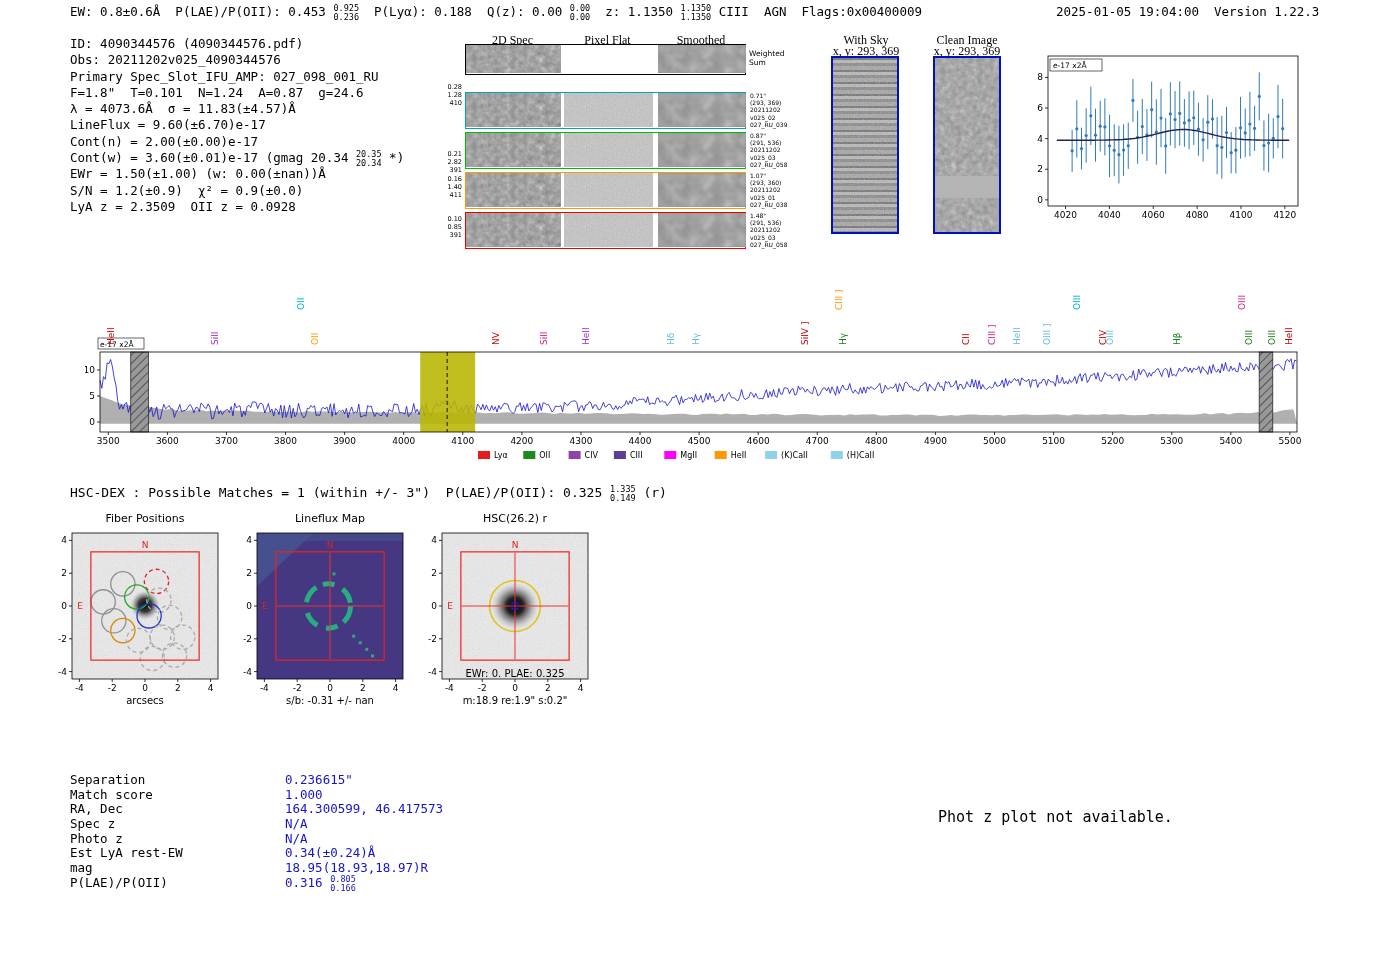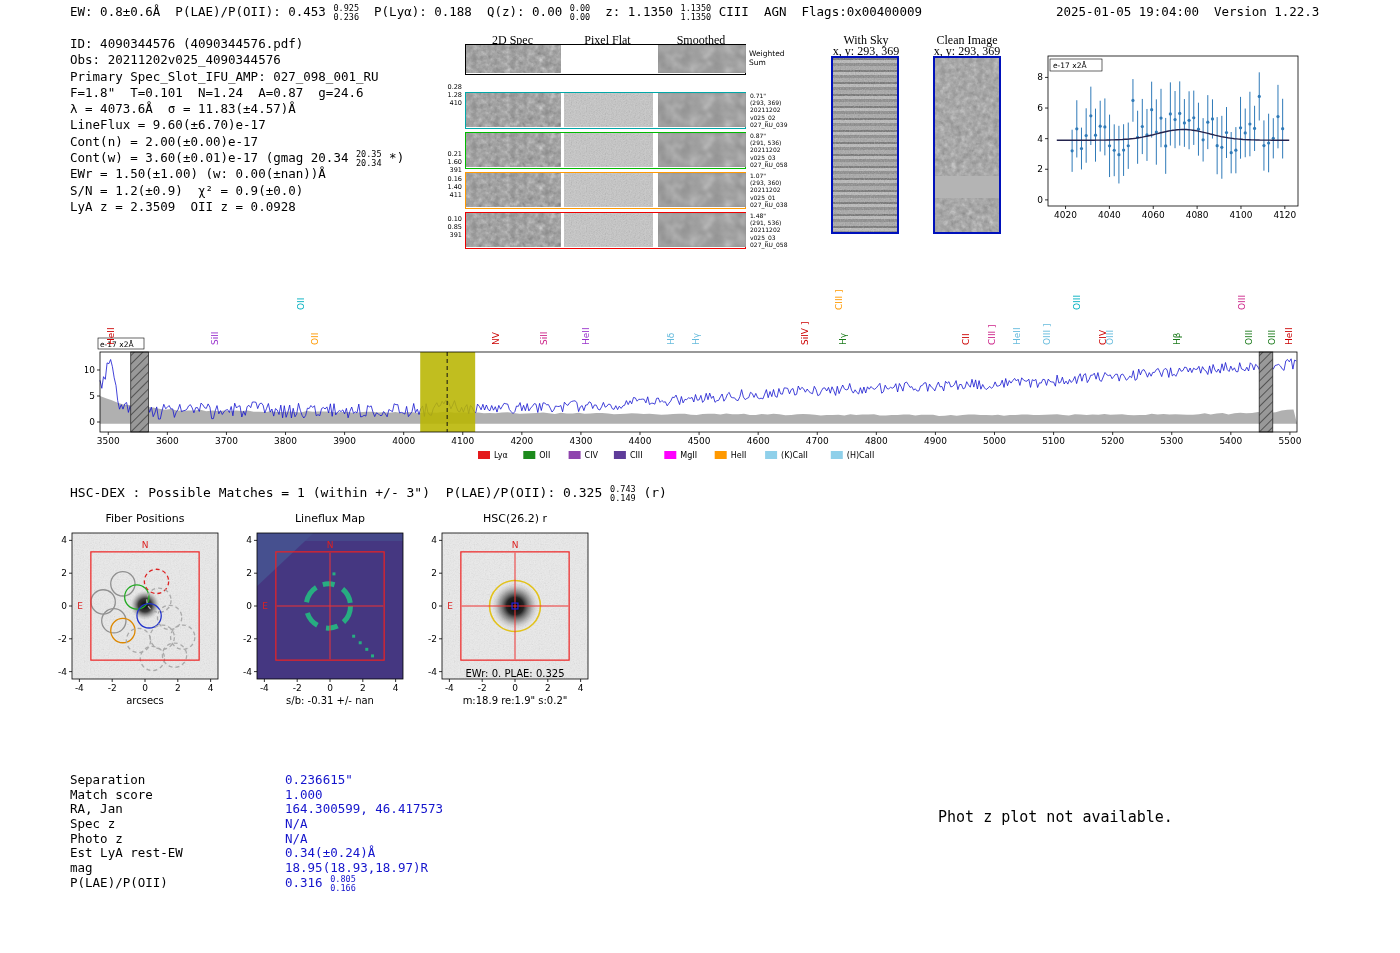--- a/index.html
+++ b/index.html
@@ -128,21 +128,21 @@
         <rect width="89" height="34" fill="#c6c6c6"></rect>
         <rect width="89" height="34" filter="url(#nz)" opacity="0.45"></rect>
       </svg>
       <svg class="abs" style="left:192px;top:0" width="88" height="34">
         <rect width="88" height="34" fill="#8f8f8f"></rect>
         <rect width="88" height="34" filter="url(#nzs)" opacity="0.9"></rect>
       </svg>
     </div>
     <div class="abs rowlbl" style="left: 438px; top: 135px; width: 24px; margin-top: 15px;">
       <div>0.21</div>
-      <div>1.60</div>
+      <div>2.82</div>
       <div>391</div>
     </div>
     <div class="abs rowann" style="left: 750px; top: 132px; width: 52px;">
       <div>0.87"</div>
       <div>(291, 536)</div>
       <div>20211202</div>
       <div>v025_03</div>
       <div>027_RU_058</div>
     </div>
     <div class="abs" style="left: 465px; top: 172px; width: 281px; height: 37px; border: 1.5px solid rgb(255, 153, 0);">
@@ -437,21 +437,21 @@
     <rect x="579.3" y="186" width="12" height="8" fill="#ff00ff"></rect>
     <text x="595.3" y="193" font-size="8">MgII</text>
     <rect x="629.6999999999999" y="186" width="12" height="8" fill="#ff9900"></rect>
     <text x="645.6999999999999" y="193" font-size="8">HeII</text>
     <rect x="680.0999999999999" y="186" width="12" height="8" fill="#8fd0ea"></rect>
     <text x="696.0999999999999" y="193" font-size="8">(K)CaII</text>
     <rect x="745.8" y="186" width="12" height="8" fill="#8fd0ea"></rect>
     <text x="761.8" y="193" font-size="8">(H)CaII</text>
   </svg>
 
-<div class="abs" style="left:70px;top:485px;font-size:13px;white-space:pre">HSC-DEX : Possible Matches = 1 (within +/- 3")  P(LAE)/P(OII): 0.325 <span class="frac"><span>0.743</span><span>0.149</span></span> (r)</div>
+<div class="abs" style="left:70px;top:485px;font-size:13px;white-space:pre">HSC-DEX : Possible Matches = 1 (within +/- 3")  P(LAE)/P(OII): 0.325 <span class="frac"><span>1.335</span><span>0.149</span></span> (r)</div>
 
 <div class="abs ctitle" style="left:60px;top:512px;width:170px">Fiber Positions</div>
 <div class="abs ctitle" style="left:245px;top:512px;width:170px">Lineflux Map</div>
 <div class="abs ctitle" style="left:430px;top:512px;width:170px">HSC(26.2) r</div>
 <svg id="cut-fiber" class="abs" style="left:52px;top:527px" width="185" height="170">
     <rect x="20" y="6" width="146" height="146" fill="#ebebeb"></rect>
     <rect x="20" y="6" width="146" height="146" filter="url(#nz)" opacity="0.25"></rect>
     <circle cx="93" cy="78.17977528089888" r="15" fill="url(#blobg)"></circle>
     <circle cx="70.85393258426966" cy="56.85393258426966" r="12.139325842696628" fill="none" stroke="#909090" stroke-width="1.3" stroke-dasharray="none"></circle>
     <circle cx="104.48314606741573" cy="54.3932584269663" r="12.139325842696628" fill="none" stroke="#dd2222" stroke-width="1.3" stroke-dasharray="4 3"></circle>
@@ -563,21 +563,21 @@
     <text x="15" y="16.382022471910147" text-anchor="end" font-size="9">4</text>
   </svg>
 <div class="abs ccap" style="left:60px;top:695px;width:170px">arcsecs</div>
 <div class="abs ccap" style="left:245px;top:695px;width:170px">s/b: -0.31 +/- nan</div>
 <div class="abs ccap" style="left:430px;top:695px;width:170px">m:18.9 re:1.9" s:0.2"</div>
 <div class="abs ccap" style="left:430px;top:668px;width:170px">EWr: 0. PLAE: 0.325</div>
 
 <div id="match-table" class="abs" style="left:70px;top:772px">
     <div class="trow"><span class="tlabel">Separation</span><span class="tval">0.236615"</span></div>
     <div class="trow"><span class="tlabel">Match score</span><span class="tval">1.000</span></div>
-    <div class="trow"><span class="tlabel">RA, Jan</span><span class="tval">164.300599, 46.417573</span></div>
+    <div class="trow"><span class="tlabel">RA, Dec</span><span class="tval">164.300599, 46.417573</span></div>
     <div class="trow"><span class="tlabel">Spec z</span><span class="tval">N/A</span></div>
     <div class="trow"><span class="tlabel">Photo z</span><span class="tval">N/A</span></div>
     <div class="trow"><span class="tlabel">Est LyA rest-EW</span><span class="tval">0.34(±0.24)Å</span></div>
     <div class="trow"><span class="tlabel">mag</span><span class="tval">18.95(18.93,18.97)R</span></div>
     <div class="trow"><span class="tlabel">P(LAE)/P(OII)</span><span class="tval">0.316 <span class="frac"><span>0.805</span><span>0.166</span></span></span></div>
   </div>
 
 <div class="abs" style="left:938px;top:808px;font-size:15px;white-space:pre">Phot z plot not available.</div>
 
 </body></html>

